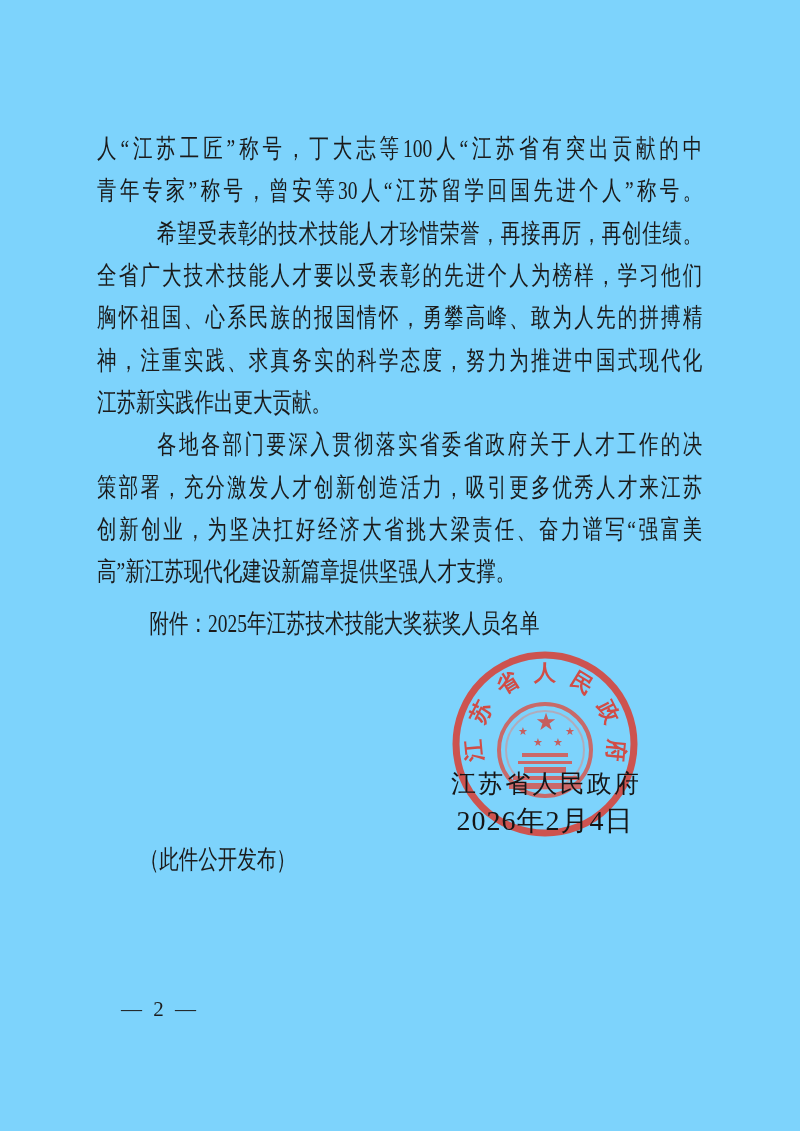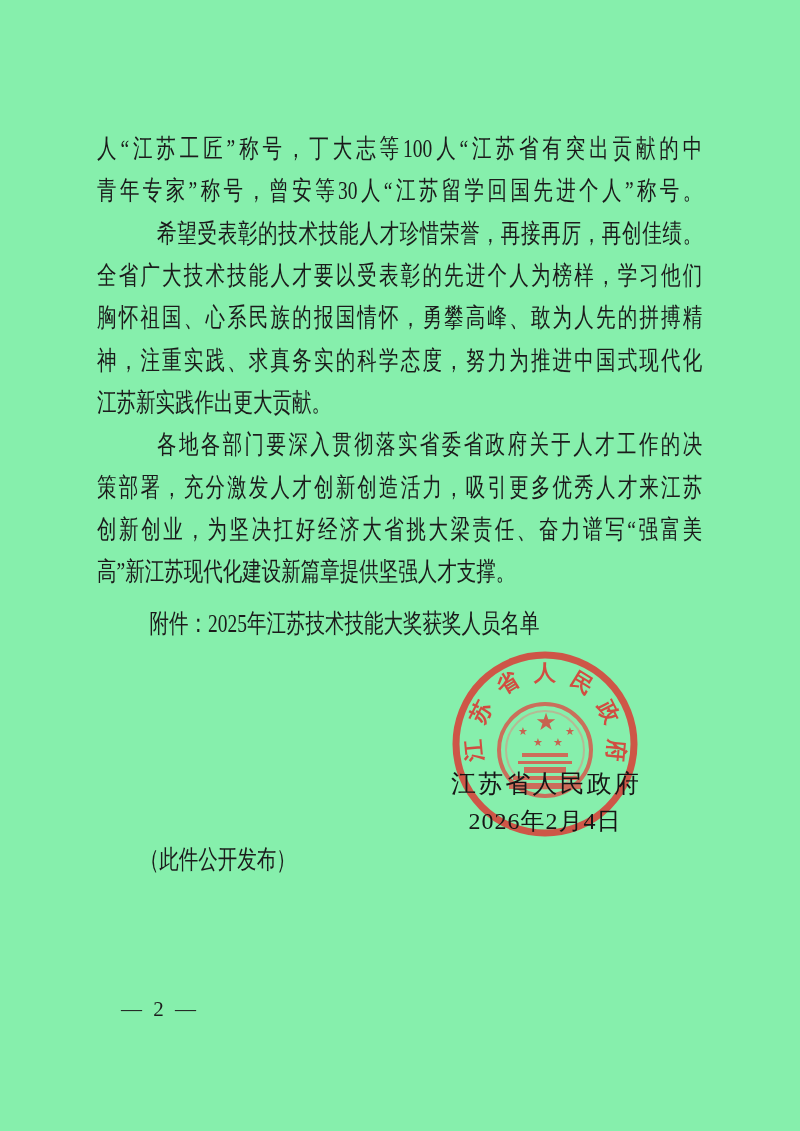--- a/index.html
+++ b/index.html
@@ -1,19 +1,19 @@
 <!DOCTYPE html>
 <html><head>
 <meta charset="utf-8">
 <style>
   html,body{margin:0;padding:0;background:#ffffff;}
   .page{
     position:relative;
     width:800px;height:1131px;
-    background:#86efac;
+    background:#7dd3fc;
     overflow:hidden;
     font-family:"Liberation Serif","DejaVu Serif",serif;
     color:#1b1b1b;
   }
   
   .textblock{
     position:absolute;
     left:97px;
     width:807px;
     transform:scale(0.75,1);
@@ -59,21 +59,21 @@
   }
   .sig-issuer{
     top:769px;
     font-size:25px;
     line-height:30px;
     text-align:justify;
     text-align-last:justify;
   }
   .sig-date{
     top:806px;
-    font-size:24px;
+    font-size:28px;
     line-height:30px;
     text-align:center;
     letter-spacing:1px;
   }
   .pagenum{
     position:absolute;
     left:121px;top:997px;
     font-size:21px;
     letter-spacing:3px;
     color:#1c1c1c;

